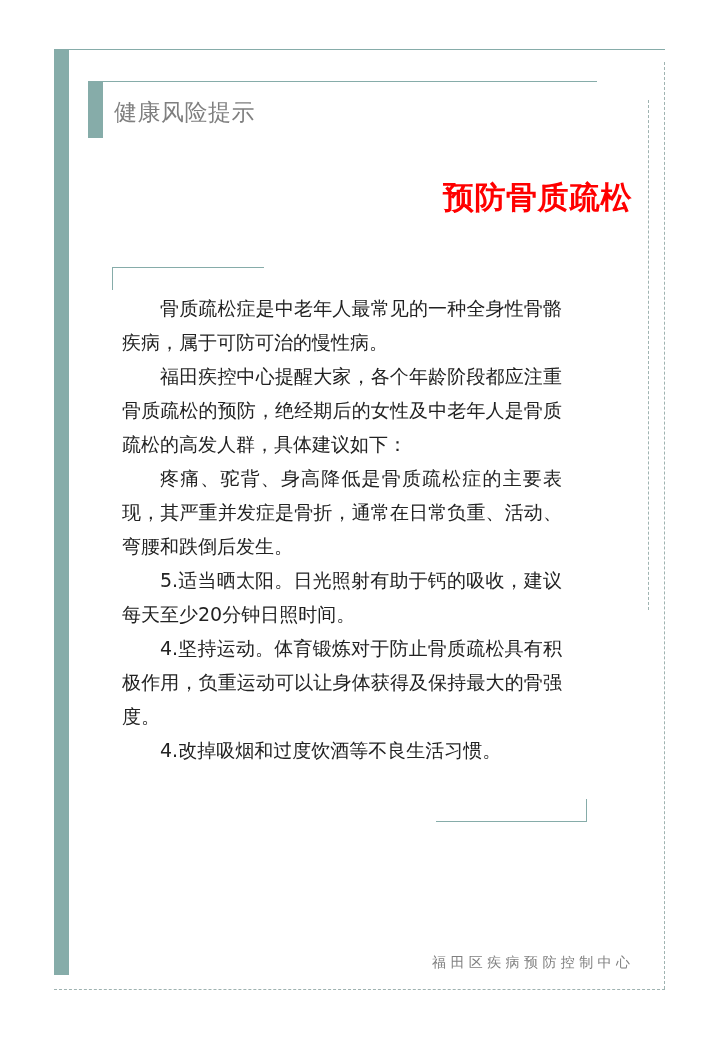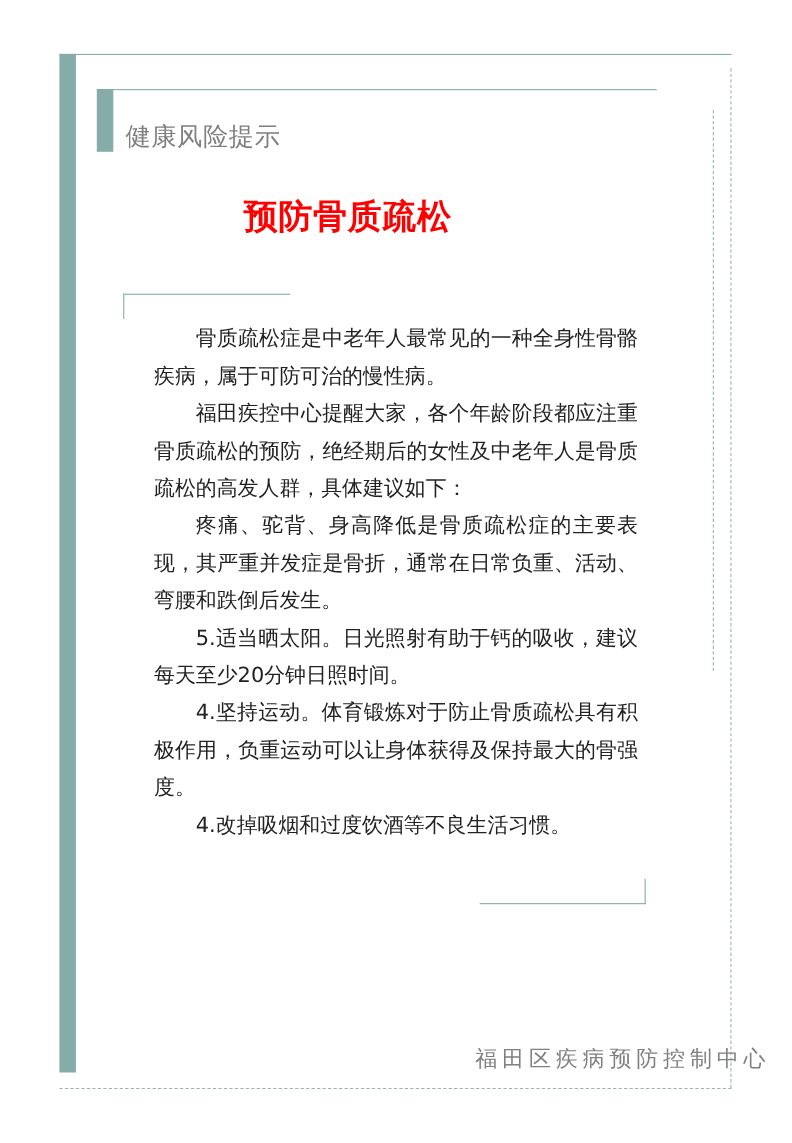--- a/index.html
+++ b/index.html
@@ -41,32 +41,32 @@
     }
     .heading-line {
       left: 88px; top: 81px; width: 509px; height: 1px;
       background: var(--accent);
     }
     .inner-dash-right {
       left: 648px; top: 100px; width: 0; height: 510px;
       border-left: 1px dashed var(--dash);
     }
     .section-heading {
-      left: 114px; top: 110px;
+      left: 114px; top: 97px;
       font-size: 23px;
       line-height: 30px;
       color: var(--heading);
       letter-spacing: 0.5px;
       white-space: nowrap;
     }
 
     
     .doc-title {
       left: 0; width: 632px; top: 178px;
-      text-align: center;
+      text-align: right;
       font-size: 31px;
       line-height: 38px;
       font-weight: bold;
       color: var(--title);
       letter-spacing: 0.5px;
     }
 
     
     .bracket-tl {
       left: 112px; top: 267px; width: 151px; height: 22px;
@@ -74,35 +74,35 @@
       border-left: 1px solid var(--accent);
     }
     .bracket-br {
       left: 436px; top: 799px; width: 150px; height: 22px;
       border-bottom: 1px solid var(--accent);
       border-right: 1px solid var(--accent);
     }
 
     
     .body-text {
-      left: 140px; top: 291px; width: 440px;
+      left: 122px; top: 291px; width: 440px;
       font-size: 19px;
       line-height: 34px;
       color: #222222;
       text-align: justify;
     }
     .body-text p {
       margin: 0;
       text-indent: 2em;
     }
 
     
     .footer {
       left: 432px; top: 951px;
-      font-size: 20px;
+      font-size: 14px;
       line-height: 22px;
       color: var(--footer);
       letter-spacing: 4.4px;
       white-space: nowrap;
     }
   </style>
 </head>
 <body>
 
 <div class="abs left-bar"></div>

